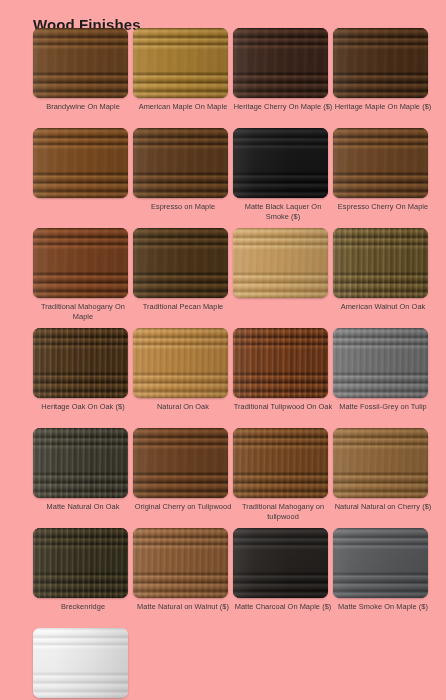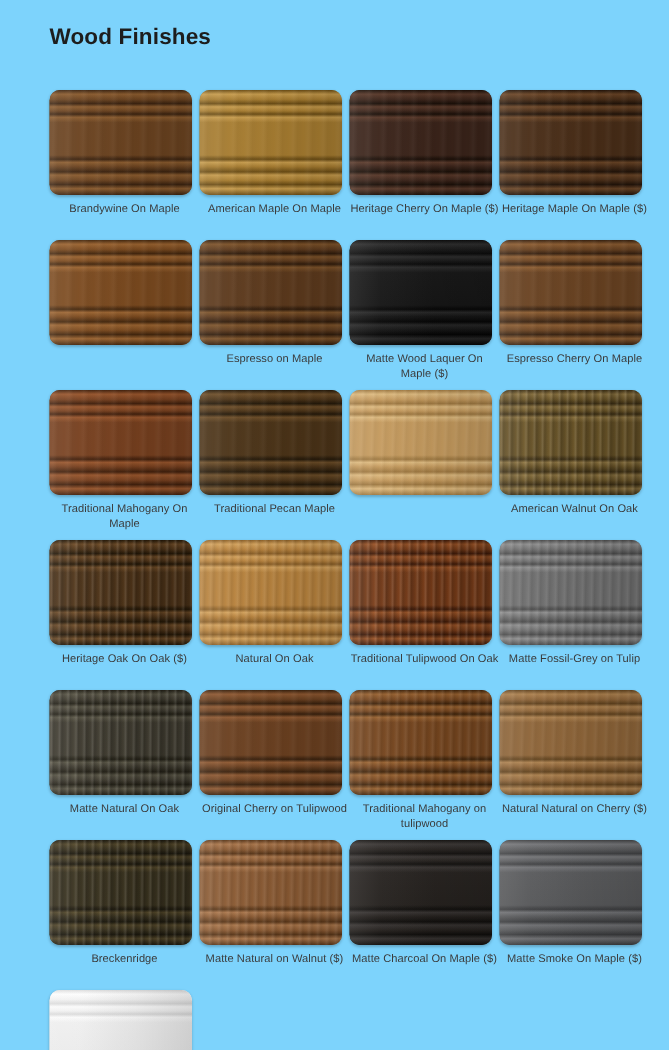--- a/index.html
+++ b/index.html
@@ -10,21 +10,21 @@
     width: 446px;
     height: 700px;
     background: #f3f2f0;
     font-family: "Liberation Sans", sans-serif;
     overflow: hidden;
   }
   #page {
     position: relative;
     width: 446px;
     height: 700px;
-    background: #7dd3fc;
+    background: #fca5a5;
   }
   #page-title {
     position: absolute;
     left: 33px;
     top: 5px;
     font-size: 15px;
     font-weight: bold;
     color: #1d1d1d;
     letter-spacing: 0.1px;
     line-height: 20px;
@@ -35,21 +35,20 @@
     top: 28px;
     width: 400px;
     display: grid;
     grid-template-columns: repeat(4, 100px);
     grid-auto-rows: 100px;
   }
   .finish-card {
     width: 100px;
     position: relative;
     cursor: pointer;
-    margin-top: 32px;
   }
   .swatch {
     width: 95px;
     height: 70px;
     border-radius: 7px;
     position: relative;
     overflow: hidden;
     box-shadow: 0 1px 2px rgba(0,0,0,0.22);
   }
   .swatch .grain {
@@ -134,21 +133,21 @@
           <div class="gloss"></div>
         </div>
         <div class="finish-label">Espresso on Maple</div>
       </div>
       <div class="finish-card">
         <div class="swatch" style="background: rgb(19, 19, 19);">
           <div class="bands" style="background: linear-gradient(rgb(5, 5, 5) 0%, rgb(38, 38, 38) 4%, rgb(19, 19, 19) 9%, rgb(5, 5, 5) 13%, rgb(38, 38, 38) 16%, rgb(19, 19, 19) 20%, rgb(5, 5, 5) 23%, rgb(38, 38, 38) 26%, rgb(19, 19, 19) 31%, rgb(19, 19, 19) 62%, rgb(5, 5, 5) 66%, rgb(38, 38, 38) 69%, rgb(19, 19, 19) 73%, rgb(5, 5, 5) 78%, rgb(38, 38, 38) 81%, rgb(19, 19, 19) 86%, rgb(5, 5, 5) 90%, rgb(38, 38, 38) 94%, rgb(5, 5, 5) 100%);"></div>
           <div class="grain" style="background: linear-gradient(rgba(255, 255, 255, 0.04), rgba(0, 0, 0, 0.05));"></div>
           <div class="gloss"></div>
         </div>
-        <div class="finish-label">Matte Wood Laquer On Maple ($)</div>
+        <div class="finish-label">Matte Black Laquer On Smoke ($)</div>
       </div>
       <div class="finish-card">
         <div class="swatch" style="background: rgb(106, 67, 34);">
           <div class="bands" style="background: linear-gradient(rgb(58, 35, 17) 0%, rgb(139, 92, 49) 4%, rgb(106, 67, 34) 9%, rgb(58, 35, 17) 13%, rgb(139, 92, 49) 16%, rgb(106, 67, 34) 20%, rgb(58, 35, 17) 23%, rgb(139, 92, 49) 26%, rgb(106, 67, 34) 31%, rgb(106, 67, 34) 62%, rgb(58, 35, 17) 66%, rgb(139, 92, 49) 69%, rgb(106, 67, 34) 73%, rgb(58, 35, 17) 78%, rgb(139, 92, 49) 81%, rgb(106, 67, 34) 86%, rgb(58, 35, 17) 90%, rgb(139, 92, 49) 94%, rgb(58, 35, 17) 100%);"></div>
           <div class="grain" style="background: repeating-linear-gradient(91deg, rgba(255, 255, 255, 0) 0px, rgba(255, 255, 255, 0.035) 3px, rgba(0, 0, 0, 0.03) 6px, rgba(0, 0, 0, 0) 10px);"></div>
           <div class="gloss"></div>
         </div>
         <div class="finish-label">Espresso Cherry On Maple</div>
       </div>
       <div class="finish-card">

